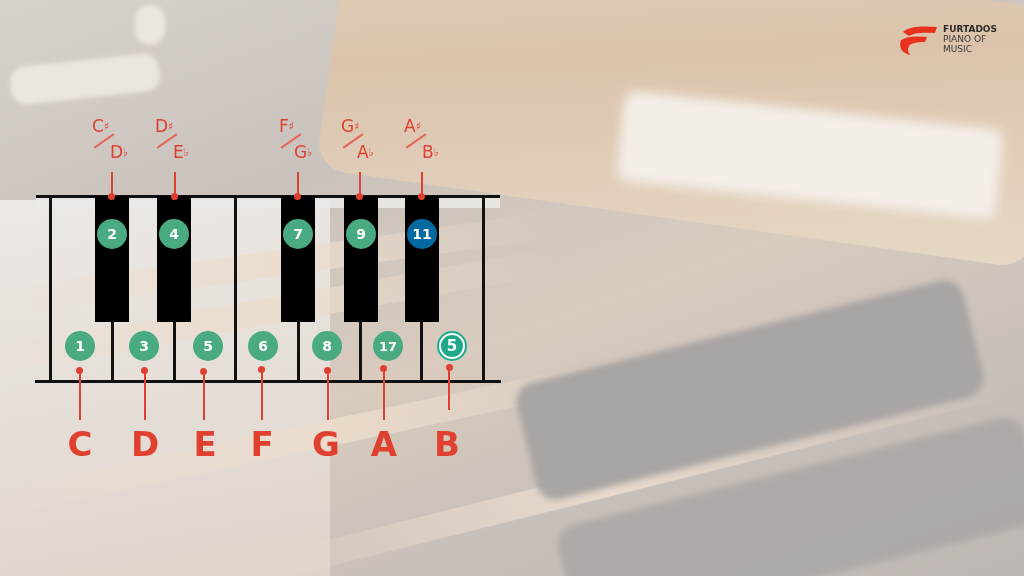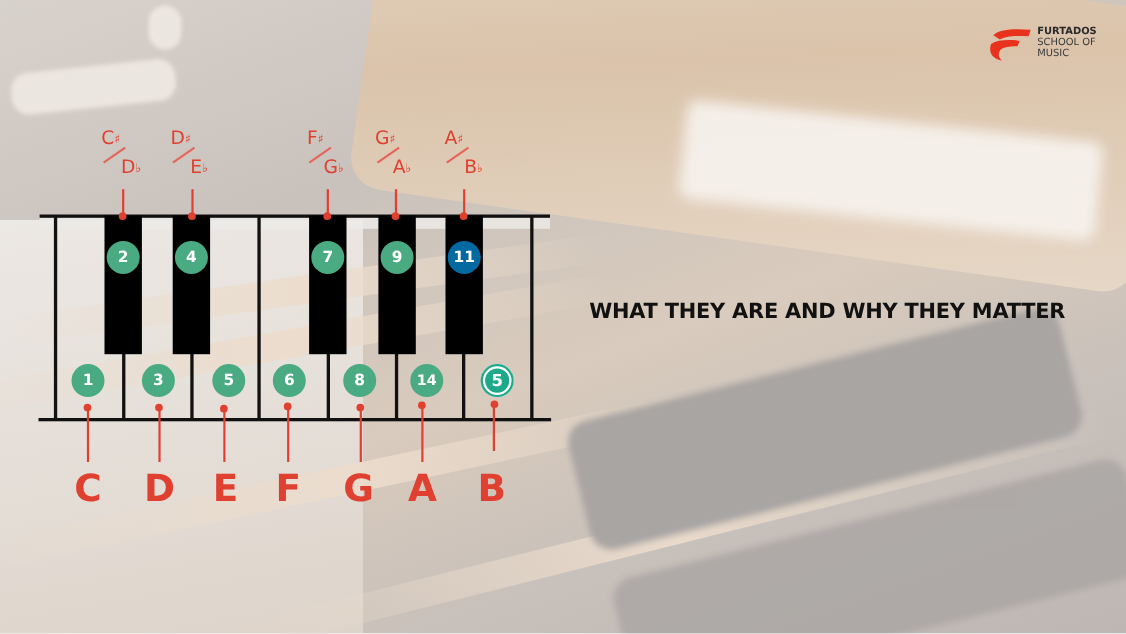--- a/index.html
+++ b/index.html
@@ -61,27 +61,26 @@
   <div class="key-dark" style="left:560px;top:470px;width:480px;height:110px;transform:rotate(-14deg);opacity:.8;"></div>
 </div>
 
 <div class="logo">
   <svg viewBox="0 0 44 34">
     <path d="M8 10 C14 4, 28 4, 42 5 L40 11 C28 10, 18 11, 14 14 Z" fill="#e8321e"></path>
     <path d="M6 18 C12 14, 22 14, 32 15 L30 20 C22 20, 16 21, 14 24 C12 28, 13 31, 16 33 C8 32, 3 26, 6 18 Z" fill="#e8321e"></path>
   </svg>
   <div class="lt">
     <div class="b">FURTADOS</div>
-    <div>SCHOOL OF</div>
+    <div>PIANO OF</div>
     <div>MUSIC</div>
   </div>
 </div>
 
 <div class="title">
-  <div>WHAT THEY ARE AND WHY THEY MATTER</div>
 </div>
 
 <div class="diagram">
   <div class="band"></div>
   <div class="hline" style="left:36px;top:195px;width:464px;"></div>
   <div class="hline" style="left:35px;top:380px;width:466px;"></div>
 
   <div class="vline" style="left:49px;"></div>
   <div class="vline" style="left:111px;"></div>
   <div class="vline" style="left:173px;"></div>
@@ -101,21 +100,21 @@
   <div class="circ" style="left:159px;top:219px;">4</div>
   <div class="circ" style="left:283px;top:219px;">7</div>
   <div class="circ" style="left:346px;top:219px;">9</div>
   <div class="circ red" style="left:407px;top:219px;">11</div>
 
   <div class="circ" style="left:65px;top:331px;">1</div>
   <div class="circ" style="left:129px;top:331px;">3</div>
   <div class="circ" style="left:193px;top:331px;">5</div>
   <div class="circ" style="left:248px;top:331px;">6</div>
   <div class="circ" style="left:312px;top:331px;">8</div>
-  <div class="circ" style="left:373px;top:331px;font-size:13px;">14</div>
+  <div class="circ" style="left:373px;top:331px;font-size:13px;">17</div>
   <div class="circ ring" style="left:437px;top:331px;">5</div>
 
   <div class="acc" style="left:92px;top:118px;">
     <span>C</span><span class="s">♯</span>
     <div class="slash" style="left:0;top:22px;"></div>
     <div style="position:absolute;left:18px;top:26px;white-space:nowrap;"><span>D</span><span class="s">♭</span></div>
   </div>
   <div class="stem" style="left:111px;top:172px;height:26px;"></div>
   <div class="dot" style="left:108px;top:193px;"></div>
 

